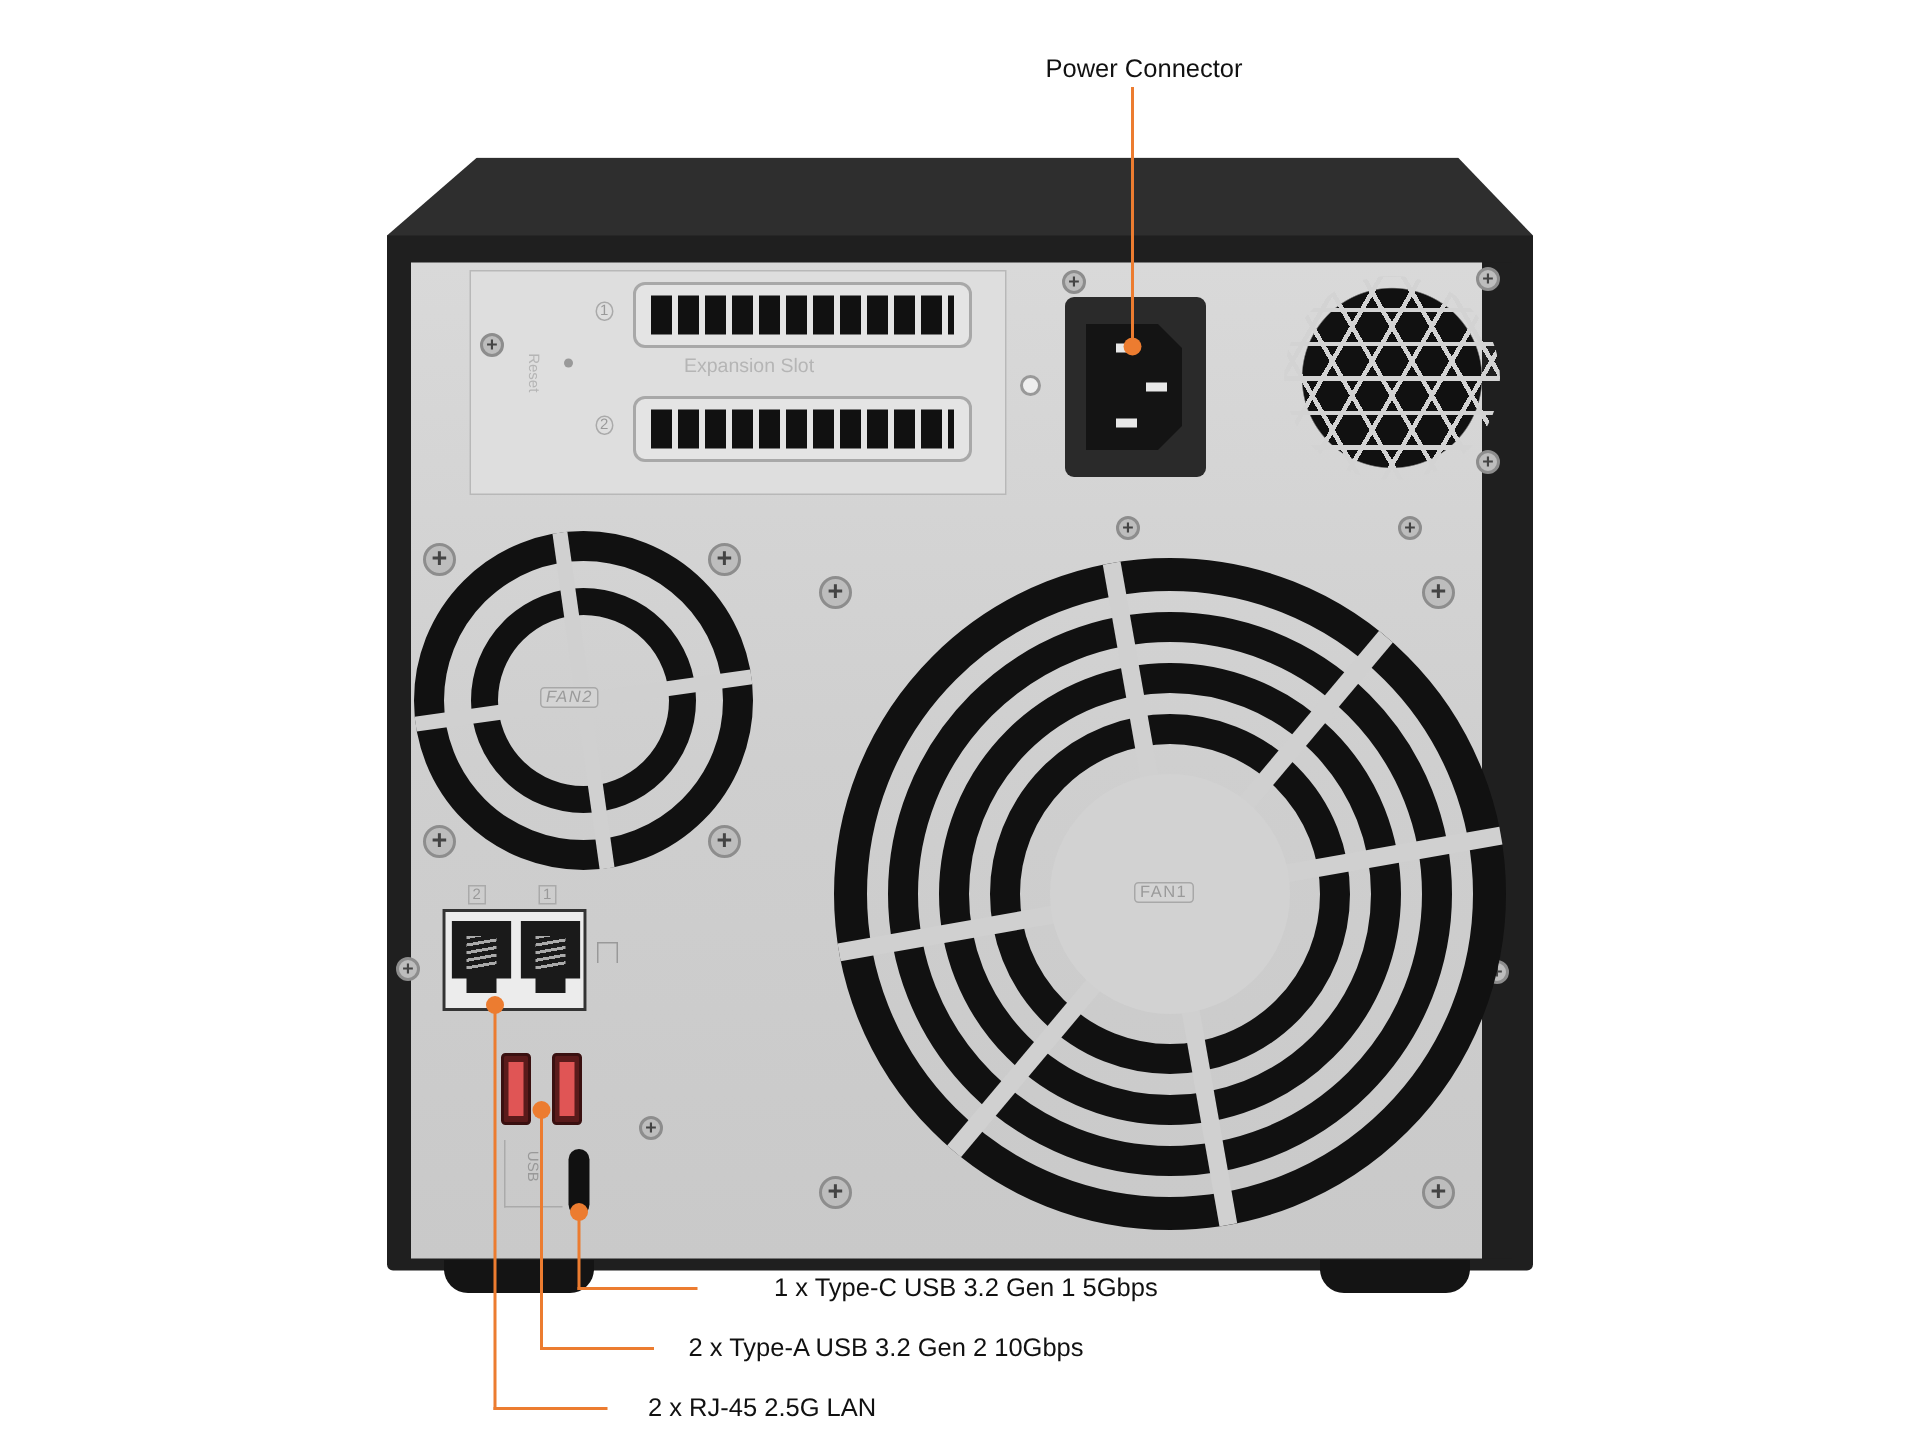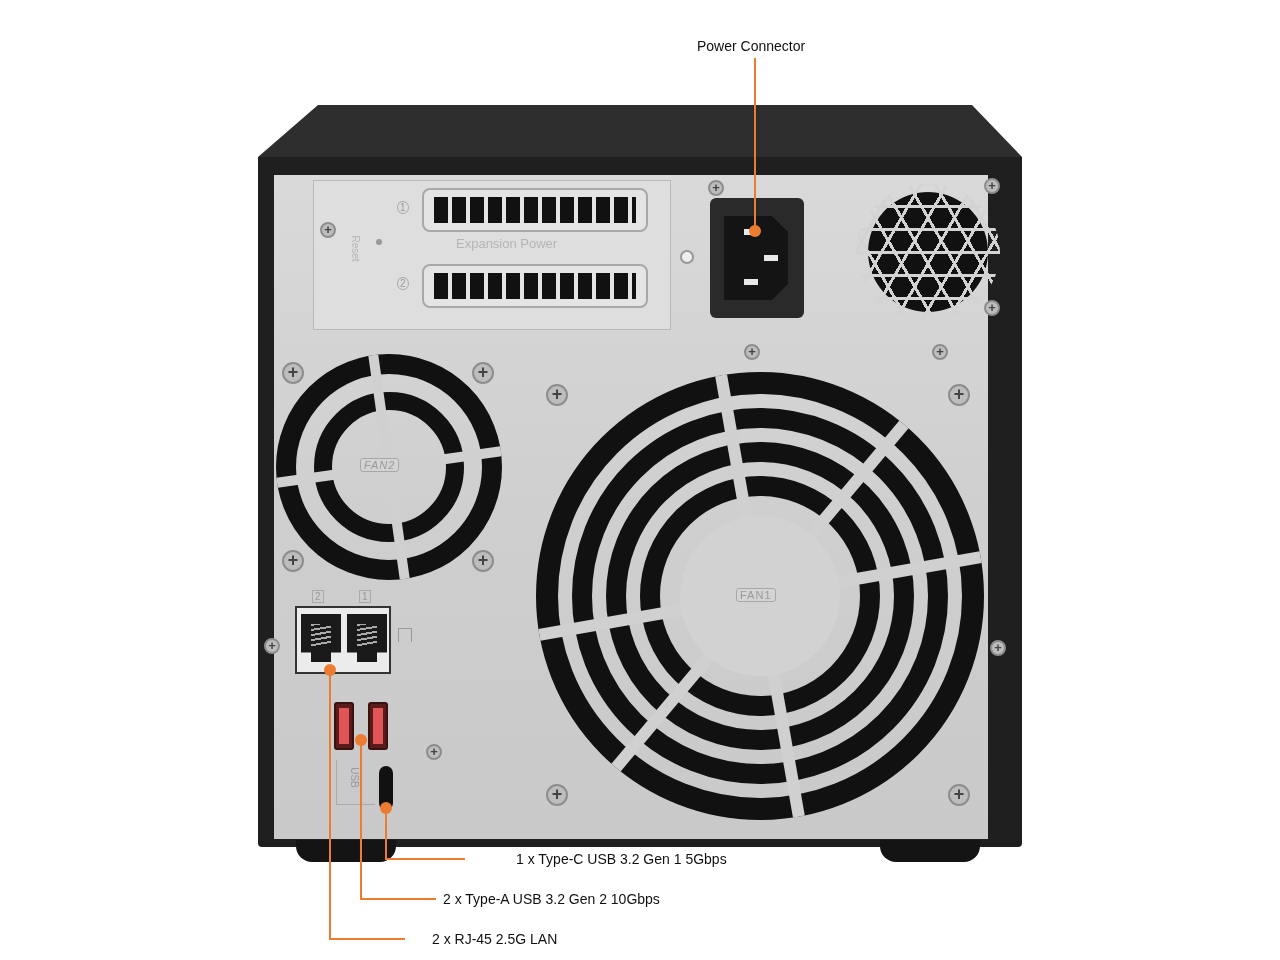--- a/index.html
+++ b/index.html
@@ -3,21 +3,21 @@
 <meta charset="utf-8">
 <style>
   html, body { margin: 0; padding: 0; }
   body {
     width: 1280px; height: 960px; position: relative; overflow: hidden;
     background: #ffffff;
     font-family: "Liberation Sans", sans-serif;
   }
   .abs { position: absolute; }
   .callout-label {
-    position: absolute; font-size: 14px; color: #111; white-space: nowrap; line-height: 18px;
+    position: absolute; font-size: 17px; color: #111; white-space: nowrap; line-height: 18px;
   }
   .line { position: absolute; background: #ec7c30; }
   .dot { position: absolute; width: 12px; height: 12px; border-radius: 50%; background: #ec7c30; }
 
   
   .chassis-top {
     position: absolute; left: 258px; top: 105px; width: 764px; height: 70px;
     background: #2e2e2e;
     clip-path: polygon(60px 0, 714px 0, 764px 52px, 764px 70px, 0 70px, 0 52px);
   }
@@ -118,21 +118,21 @@
 <div class="panel"></div>
 <div class="right-rail"></div>
 
 <div class="exp-bracket">
   <div class="exp-slot" style="left:108px; top:7px;">
       <div class="hexrow"></div>
     </div>
   <div class="exp-slot" style="left:108px; top:83px;">
       <div class="hexrow"></div>
     </div>
-  <div class="exp-text" style="left:142px; top:55px;">Expansion Power</div>
+  <div class="exp-text" style="left:142px; top:55px;">Expansion Slot</div>
   <div class="port-num" style="left:83px; top:20px; border-radius:50%;">1</div>
   <div class="port-num" style="left:83px; top:96px; border-radius:50%;">2</div>
   <div class="exp-text" style="left:28px; top:62px; font-size:10px; transform:rotate(90deg);">Reset</div>
   <div class="abs" style="left:62px; top:58px; width:6px; height:6px; border-radius:50%; background:#999;"></div>
 </div>
 <div class="screw sm" style="left:320px; top:222px;">+</div>
 <div class="screw sm" style="left:708px; top:180px;">+</div>
 <div class="abs" style="left:680px; top:250px; width:14px; height:14px; border-radius:50%; background:#eee; border:2px solid #999; box-sizing:border-box;"></div>
 
 <div class="power-inlet">
@@ -162,21 +162,21 @@
   <div class="ring" style="left:38px; top:38px; width:150px; height:150px; border-width:18px; box-sizing:border-box;"></div>
   <div class="strut" style="left:108px; top:0; width:10px; height:226px; transform:rotate(-8deg);"></div>
   <div class="strut" style="left:0; top:108px; width:226px; height:10px; transform:rotate(-8deg);"></div>
   <div class="fan-label" style="left:84px; top:104px;">FAN2</div>
 </div>
 <div class="screw" style="left:282px; top:362px;">+</div>
 <div class="screw" style="left:472px; top:362px;">+</div>
 <div class="screw" style="left:282px; top:550px;">+</div>
 <div class="screw" style="left:472px; top:550px;">+</div>
 
-<div class="fan" style="left:536px; top:372px; width:448px; height:448px;">
+<div class="fan" style="left:556px; top:372px; width:448px; height:448px;">
   <div class="ring" style="left:0; top:0; width:448px; height:448px; border-width:22px; box-sizing:border-box;"></div>
   <div class="ring" style="left:36px; top:36px; width:376px; height:376px; border-width:20px; box-sizing:border-box;"></div>
   <div class="ring" style="left:70px; top:70px; width:308px; height:308px; border-width:20px; box-sizing:border-box;"></div>
   <div class="ring" style="left:104px; top:104px; width:240px; height:240px; border-width:20px; box-sizing:border-box;"></div>
   <div class="strut" style="left:218px; top:0; width:12px; height:448px; transform:rotate(-10deg);"></div>
   <div class="strut" style="left:0; top:218px; width:448px; height:12px; transform:rotate(-10deg);"></div>
   <div class="strut" style="left:218px; top:0; width:12px; height:448px; transform:rotate(40deg);"></div>
   <div class="abs" style="left:144px; top:144px; width:160px; height:160px; border-radius:50%; background:#d2d2d2;"></div>
   <div class="fan-label" style="left:200px; top:216px;">FAN1</div>
 </div>
@@ -209,18 +209,18 @@
 <div class="usbc"></div>
 
 <div class="dot" style="left:380px; top:802px;"></div>
 <div class="line" style="left:385px; top:808px; width:2px; height:52px;"></div>
 <div class="line" style="left:385px; top:858px; width:80px; height:2px;"></div>
 <div class="callout-label" style="left:472px; top:850px;margin-left:44px;">1 x Type-C USB 3.2 Gen 1 5Gbps</div>
 
 <div class="dot" style="left:355px; top:734px;"></div>
 <div class="line" style="left:360px; top:740px; width:2px; height:160px;"></div>
 <div class="line" style="left:360px; top:898px; width:76px; height:2px;"></div>
-<div class="callout-label" style="left:443px; top:890px;">2 x Type-A USB 3.2 Gen 2 10Gbps</div>
+<div class="callout-label" style="left:459px; top:890px;">2 x Type-A USB 3.2 Gen 2 10Gbps</div>
 
 <div class="dot" style="left:324px; top:664px;"></div>
 <div class="line" style="left:329px; top:670px; width:2px; height:270px;"></div>
 <div class="line" style="left:329px; top:938px; width:76px; height:2px;"></div>
 <div class="callout-label" style="left:432px; top:930px;">2 x RJ-45 2.5G LAN</div>
 
 </body></html>

